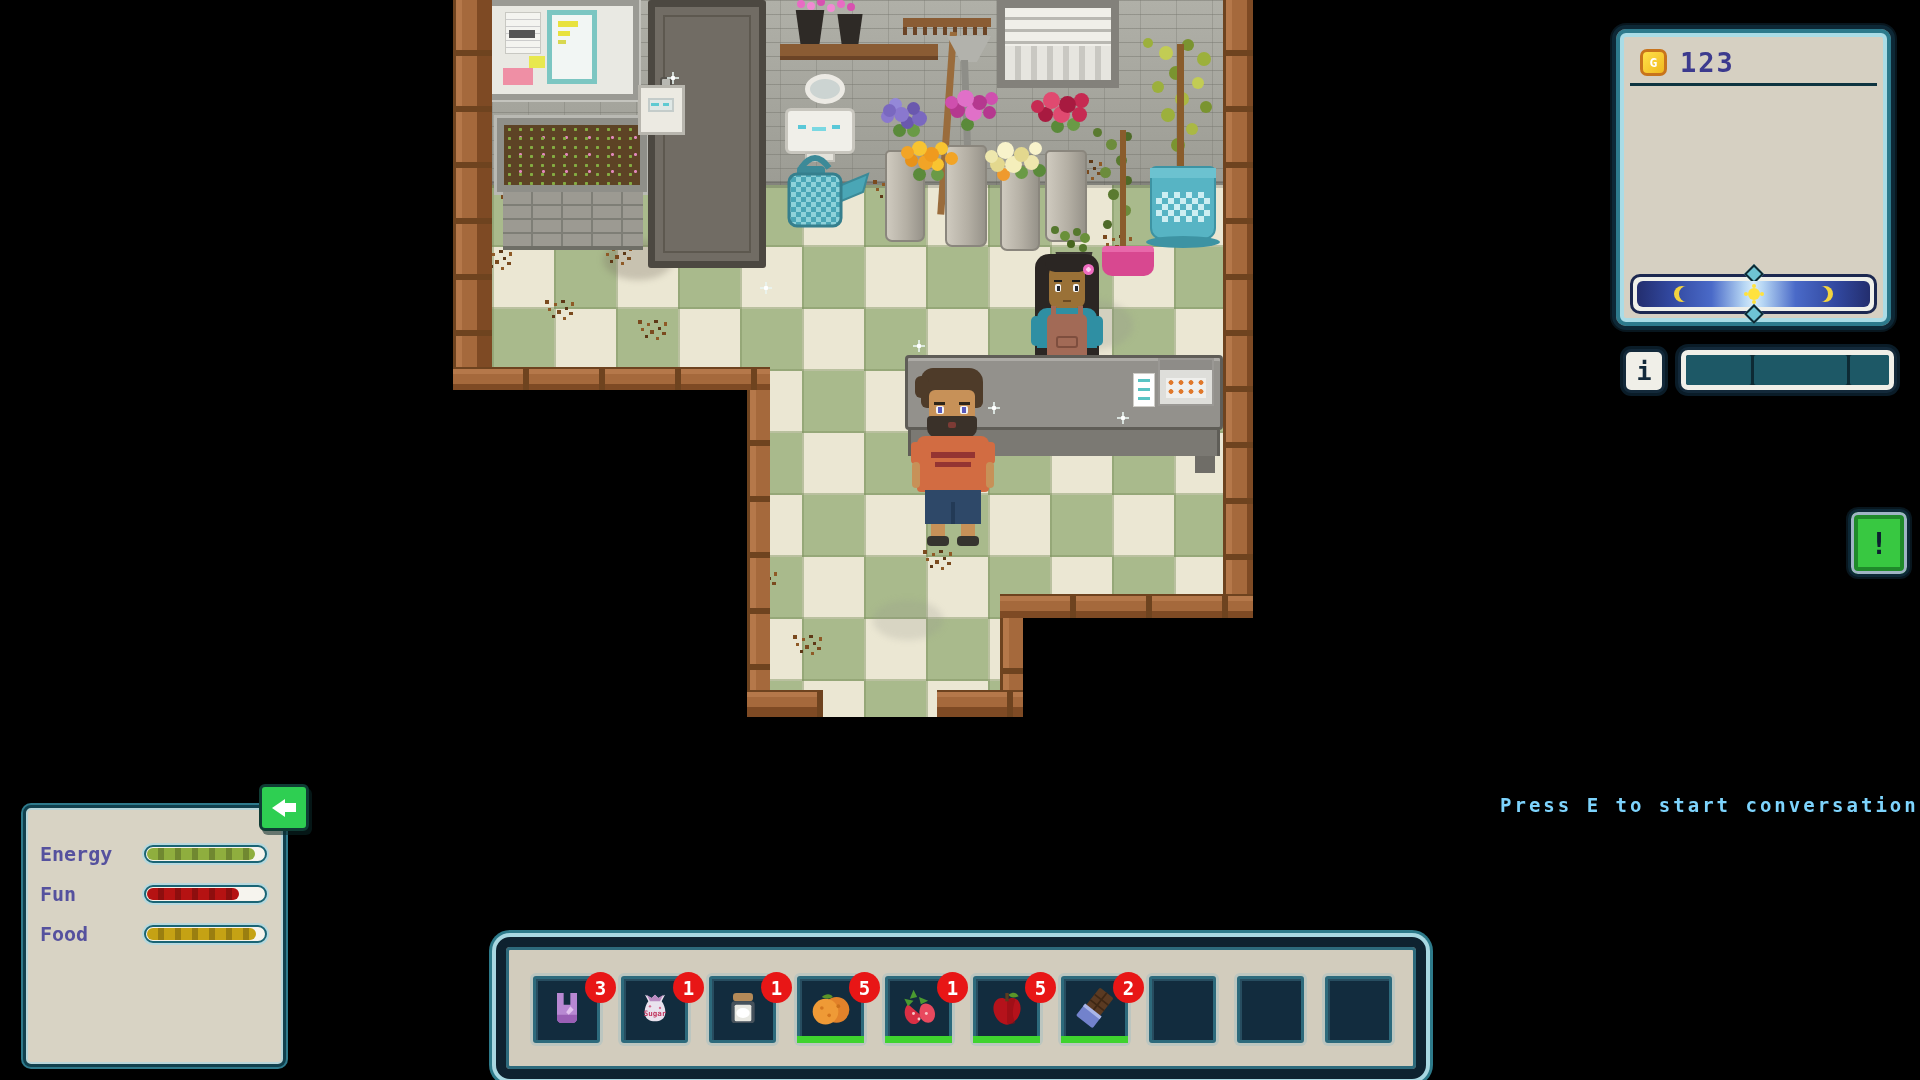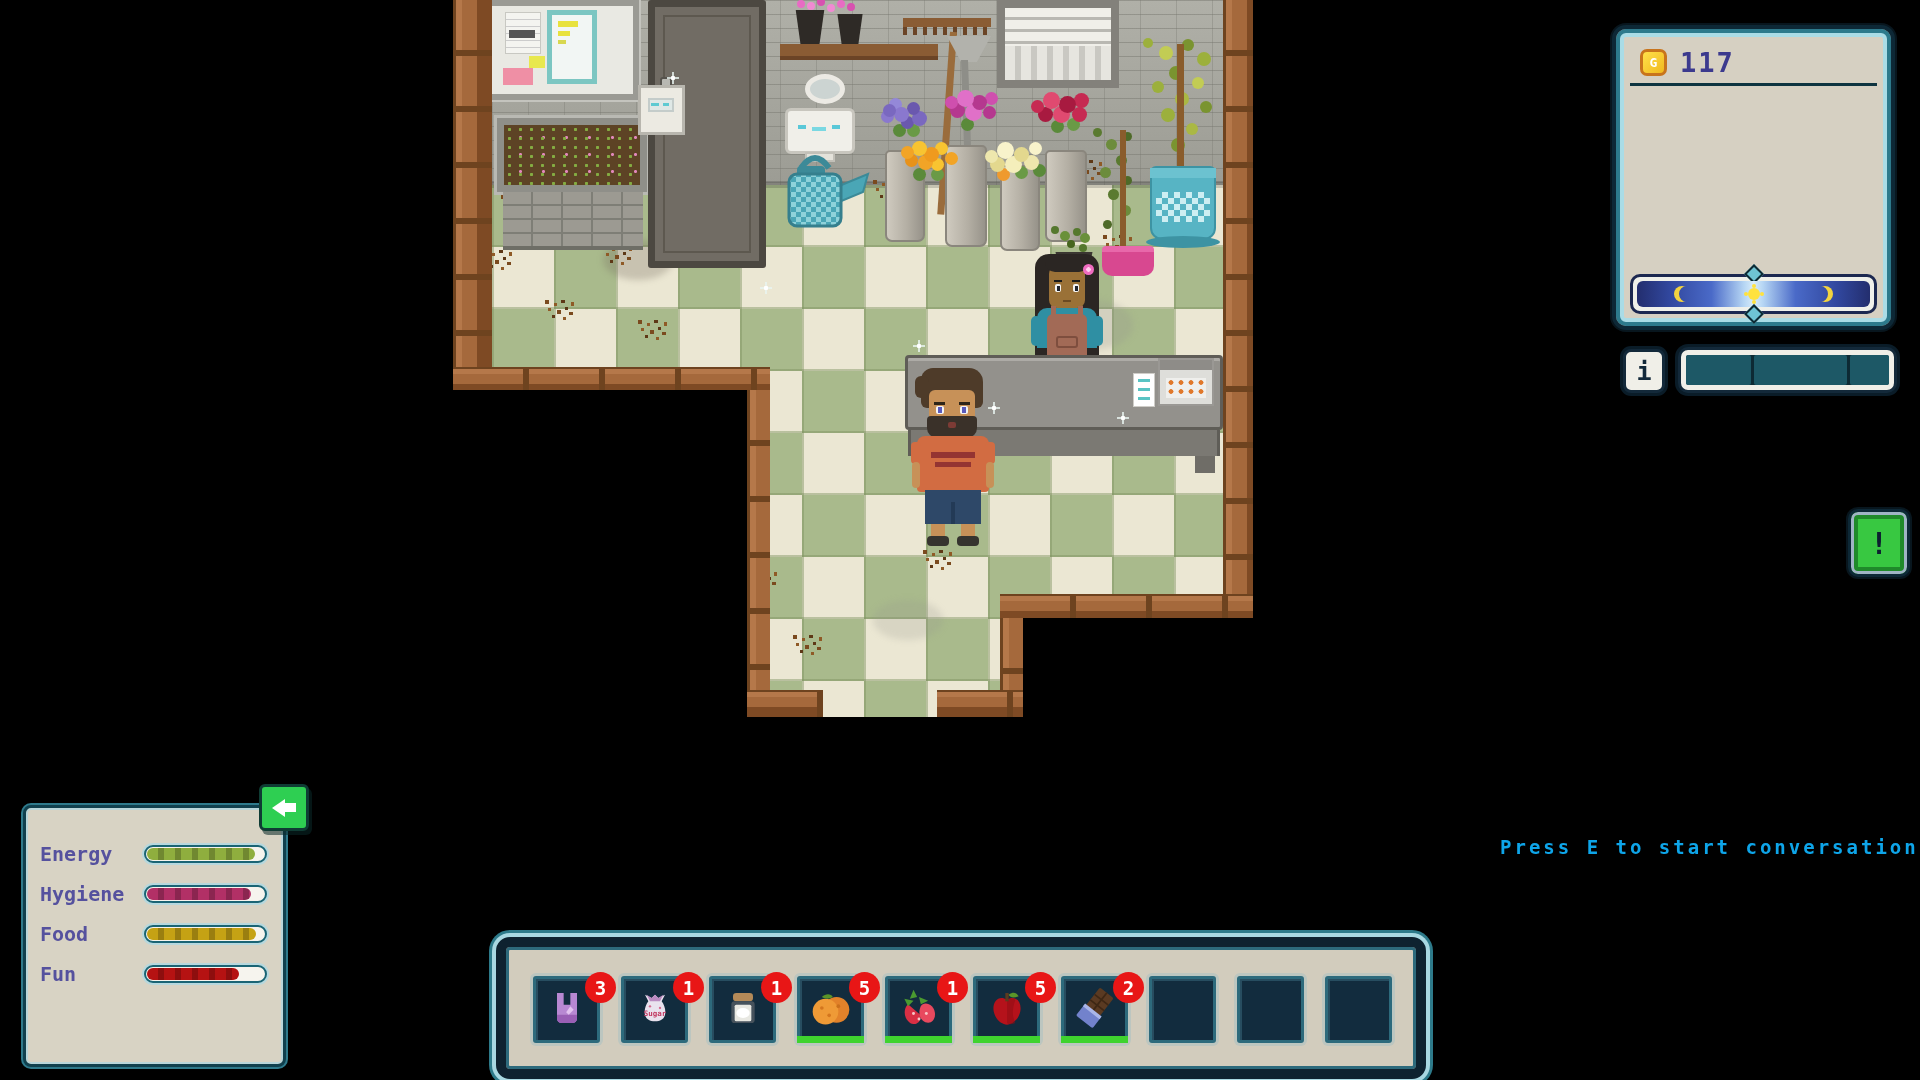--- a/index.html
+++ b/index.html
@@ -119,21 +119,21 @@
   #hotbar-slots { position:absolute; left:27px; top:29px; display:flex; gap:21px; }
   .slot { width:67px; height:67px; background:#122c3e; border:3px solid #2d6a7c; border-radius:3px;
     box-shadow:0 0 0 3px #bcc6c0, inset 2px 2px 0 rgba(80,140,160,.35); position:relative;
     display:flex; align-items:center; justify-content:center; }
   .badge { position:absolute; right:-19px; top:-7px; width:31px; height:31px; border-radius:50%;
     background:#e81616; color:#fff; font-size:19px; font-weight:bold;
     display:flex; align-items:center; justify-content:center; z-index:2; }
   .fresh { position:absolute; left:-3px; right:-3px; bottom:-3px; height:7px; background:#3fd32f; }
 
   
-  #prompt { left:1500px; top:836px; color:#0ea5e9; font-weight:bold; font-size:19px; letter-spacing:3px; white-space:nowrap; }
+  #prompt { left:1500px; top:794px; color:#7dd3fc; font-weight:bold; font-size:19px; letter-spacing:3px; white-space:nowrap; }
 </style>
 </head>
 <body>
 
 <div id="scene">
 
   <div class="abs brickwall" style="left:39px;top:0;width:731px;height:185px;"></div>
   <div class="abs tilefloor" style="left:39px;top:185px;width:731px;height:505px;"></div>
   <div class="abs tilefloor" style="left:370px;top:690px;width:114px;height:27px;background-position:-331px -505px, -331px -505px, -331px -505px;"></div>
   <div class="abs" style="left:39px;top:181px;width:731px;height:7px;background:rgba(0,0,0,.16);z-index:2;"></div>
@@ -347,21 +347,21 @@
   <div class="abs woodv" style="left:547px;top:618px;width:23px;height:99px;z-index:7;"></div>
   <div class="abs woodh" style="left:294px;top:690px;width:76px;height:27px;z-index:7;"></div>
   <div class="abs woodh" style="left:484px;top:690px;width:86px;height:27px;z-index:7;"></div>
 </div>
 
 <div class="abs" id="money-clock">
   <div id="coin-row">
     <div id="coin-icon">
         <span>G</span>
       </div>
-    <span id="money-amount">117</span>
+    <span id="money-amount">123</span>
   </div>
   <div id="daynight">
     <div id="daynight-track">
       <div class="moon" style="left:16%;"></div>
       <div class="sun"></div>
       <div class="moon" style="right:16%;transform:scaleX(-1);"></div>
     </div>
   </div>
 </div>
 
@@ -386,35 +386,29 @@
       <span class="bar"></span>
   </div>
   <div id="stats-rows">
       <div class="stat-row">
         <span class="stat-label">Energy</span>
         <div class="stat-bar">
           <div class="stat-fill" style="width: 91%; background-color: rgb(143, 174, 62);"></div>
         </div>
       </div>
       <div class="stat-row">
-        <span class="stat-label">Hygiene</span>
+        <span class="stat-label">Fun</span>
         <div class="stat-bar">
-          <div class="stat-fill" style="width: 87%; background-color: rgb(178, 48, 102);"></div>
+          <div class="stat-fill" style="width: 77%; background-color: rgb(181, 18, 18);"></div>
         </div>
       </div>
       <div class="stat-row">
         <span class="stat-label">Food</span>
         <div class="stat-bar">
           <div class="stat-fill" style="width: 92%; background-color: rgb(197, 162, 20);"></div>
-        </div>
-      </div>
-      <div class="stat-row">
-        <span class="stat-label">Fun</span>
-        <div class="stat-bar">
-          <div class="stat-fill" style="width: 77%; background-color: rgb(181, 18, 18);"></div>
         </div>
       </div>
     </div>
 </div>
 
 <div class="abs" id="hotbar">
   <div id="hotbar-slots">
       <div class="slot">
         <span><svg viewBox="0 0 24 24" width="40" height="40">
             <path fill="#b888d2" d="M6 3h4v7h4V3h4v15c0 2-1 3-3 3H9c-2 0-3-1-3-3z"></path>

